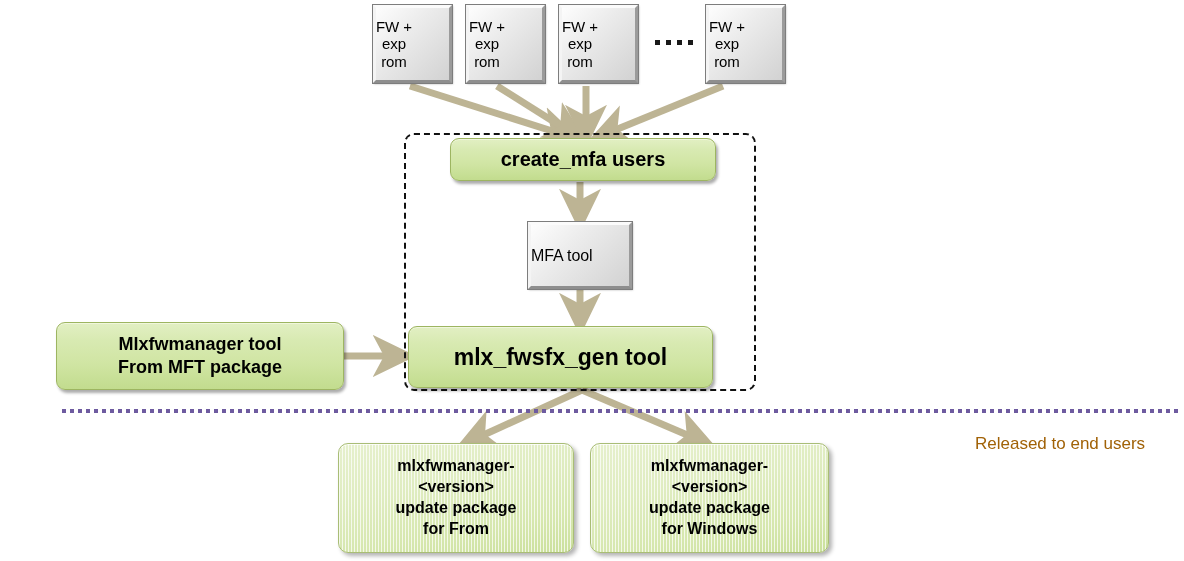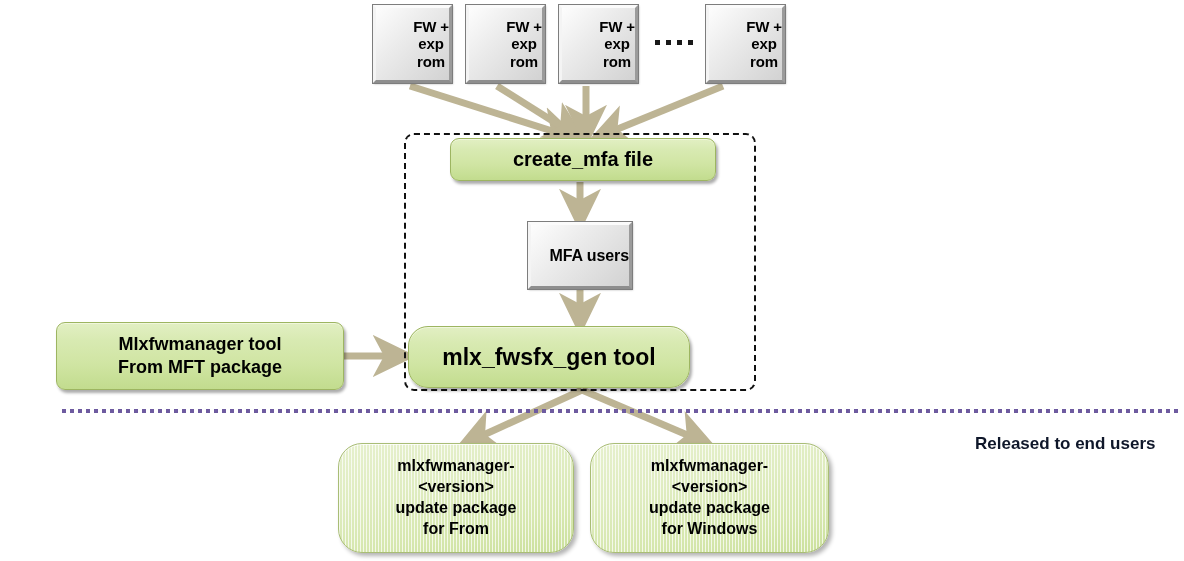--- a/index.html
+++ b/index.html
@@ -29,24 +29,24 @@
     box-sizing:border-box;
     background:linear-gradient(135deg,#fdfdfd 0%,#ececec 38%,#e2e2e2 62%,#d2d2d2 100%);
     border-top:3px solid #fbfbfb;
     border-left:3px solid #f4f4f4;
     border-right:3px solid #9b9b9b;
     border-bottom:3px solid #8e8e8e;
     outline:1px solid #7d7d7d;
     box-shadow:1px 1px 2px rgba(0,0,0,.30);
     display:flex;
     align-items:center;
-    justify-content:flex-end;
+    justify-content:flex-start;
     text-align:center;
     color:#000000;
-    font-weight:bold;
+    font-weight:normal;
     letter-spacing:-0.1px;
   }
   .greybox .lines{line-height:1.16;}
 
   
   .greenbox{
     position:absolute;
     box-sizing:border-box;
     border-radius:9px;
     background:linear-gradient(180deg,#e2efc3 0%,#d8eab2 26%,#d0e5a3 62%,#c2dc8e 100%);
@@ -57,21 +57,21 @@
     justify-content:center;
     text-align:center;
     color:#000000;
     font-weight:bold;
   }
 
   
   .stripebox{
     position:absolute;
     box-sizing:border-box;
-    border-radius:24px;
+    border-radius:10px;
     background:
       linear-gradient(90deg,
         rgba(255,255,255,.72) 0px, rgba(255,255,255,.72) 1px,
         rgba(255,255,255,0) 1px, rgba(255,255,255,0) 3px),
       linear-gradient(170deg,#e6f0cd 0%,#dfecc0 40%,#d6e7ae 75%,#cbe09c 100%);
     background-size:3px 100%, 100% 100%;
     border:1px solid #a9bd76;
     box-shadow:3px 3px 4px rgba(0,0,0,.30), inset 0 1px 0 rgba(255,255,255,.8);
     display:flex;
     align-items:center;
@@ -108,22 +108,22 @@
     align-items:center;
   }
   .dots i{
     display:block;
     width:5px;height:5px;
     background:#191919;
   }
 
   .caption{
     position:absolute;
-    color:#0f172a;
-    font-weight:bold;
+    color:#a16207;
+    font-weight:normal;
     white-space:nowrap;
   }
 </style>
 </head>
 <body>
 
 <div id="canvas">
 
   <svg id="wires" viewBox="0 0 1184 561" xmlns="http://www.w3.org/2000/svg">
     <defs>
@@ -184,35 +184,35 @@
 
   <div class="greybox" style="left:706px; top:5px; width:79px; height:78px; font-size:15px;">
     <div class="lines">
       <div>FW +</div>
       <div>exp</div>
       <div>rom</div>
     </div>
   </div>
 
   <div class="greenbox" style="left:450px; top:138px; width:266px; height:43px; font-size:20px;">
-    <span>create_mfa file</span>
+    <span>create_mfa users</span>
   </div>
 
   <div class="greybox" style="left:528px; top:222px; width:104px; height:67px; font-size:16px;">
-    <span>MFA users</span>
+    <span>MFA tool</span>
   </div>
 
   <div class="greenbox" style="left:8px; top:322px; width:288px; height:68px; font-size:18px;margin-left:48px;">
     <div class="lines" style="line-height:1.30;">
       <div>Mlxfwmanager tool</div>
       <div>From MFT package</div>
     </div>
   </div>
 
-  <div class="greenbox" style="left:408px; top:326px; width:282px; height:62px; font-size:23px;border-radius:20px;">
+  <div class="greenbox" style="left:408px; top:326px; width:305px; height:62px; font-size:23px;">
     <span>mlx_fwsfx_gen tool</span>
   </div>
 
   <div class="sep" style="left:62px; top:409px; width:1120px;"></div>
 
   <div class="caption" style="left:975px; top:434px; font-size:17px;">
     <span>Released to end users</span>
   </div>
 
   <div class="stripebox" style="left:338px; top:443px; width:236px; height:110px; font-size:16px;">

